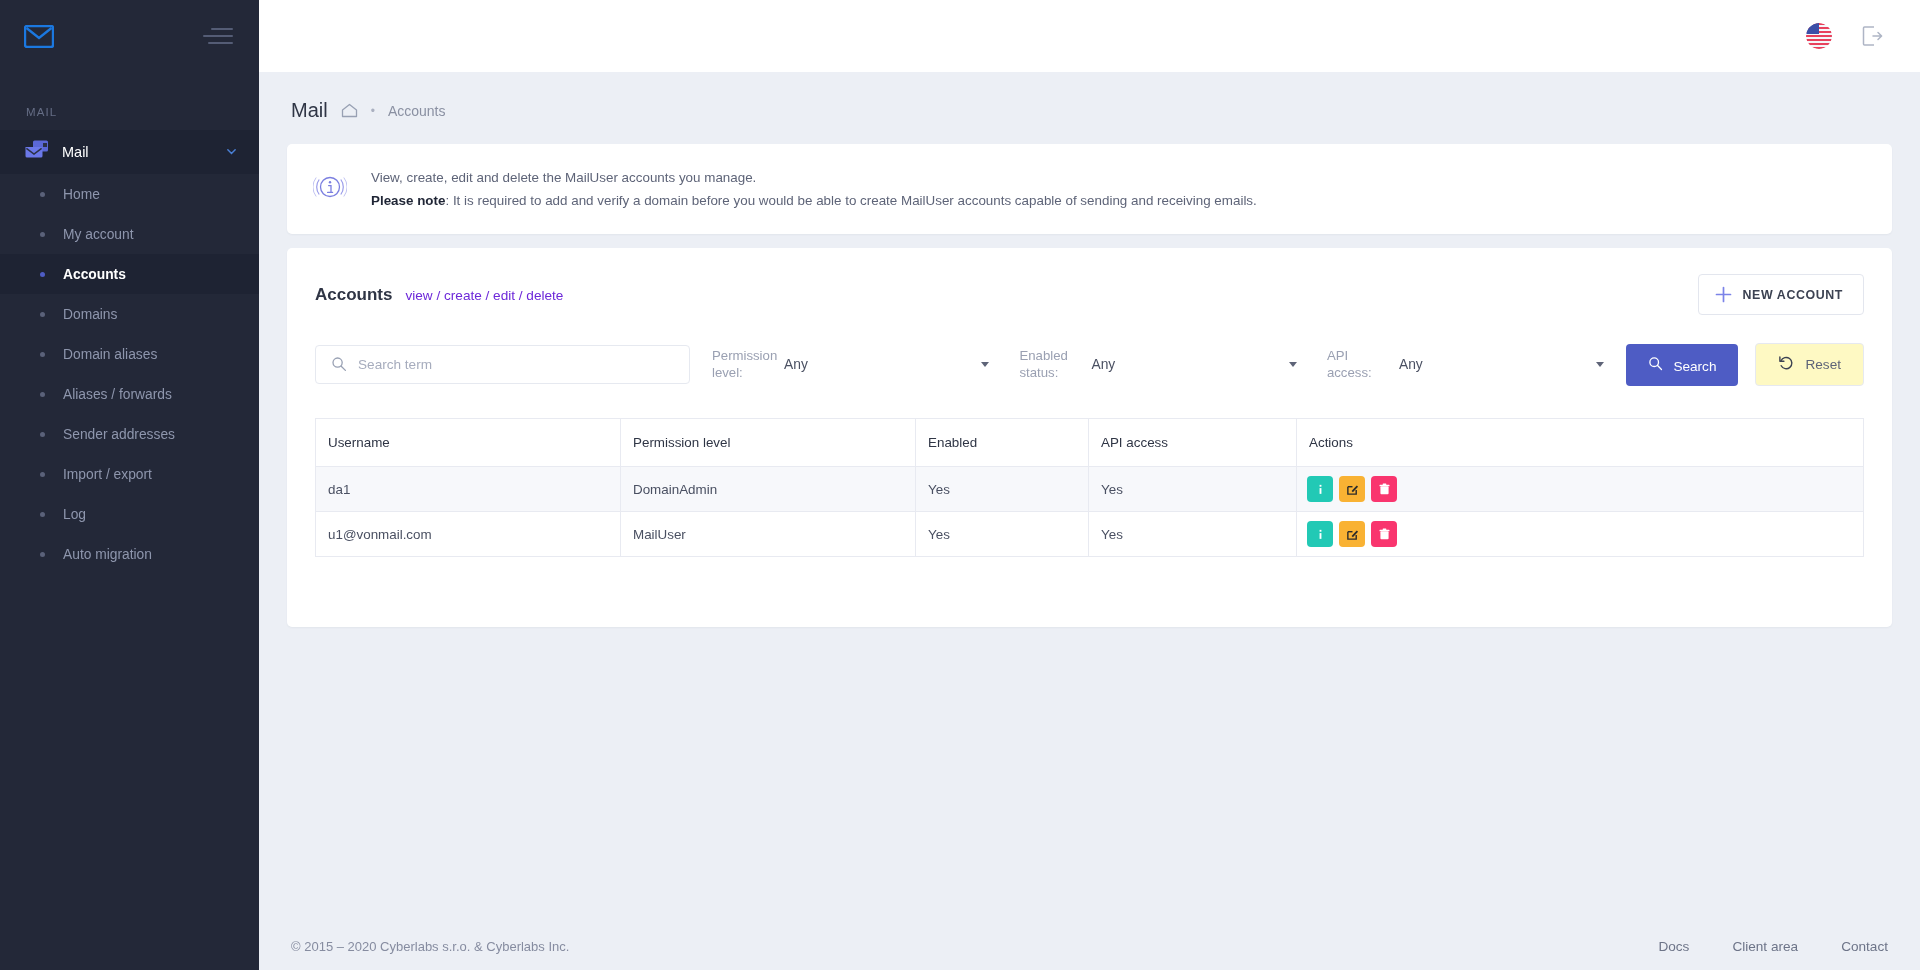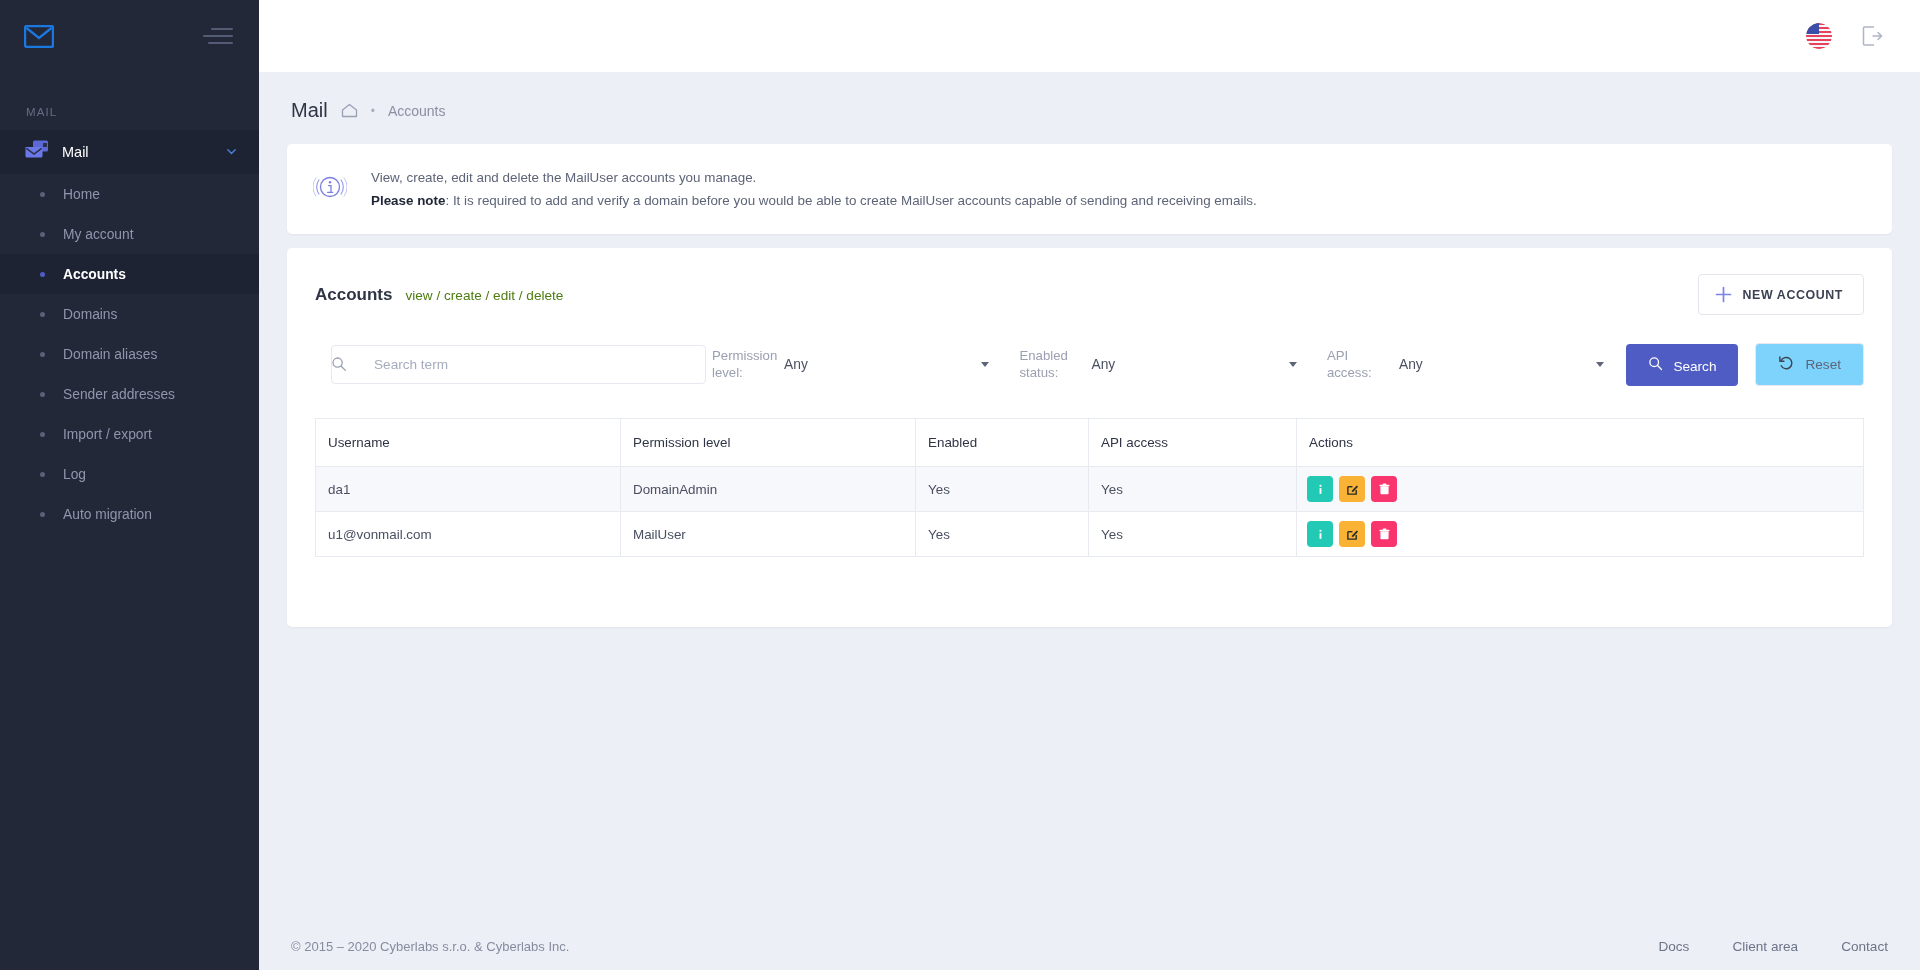--- a/index.html
+++ b/index.html
@@ -94,41 +94,41 @@
   .info-list li { margin-bottom: 2px; }
   .info-list li::marker { color: #3b4154; }
 
   .accounts-card { padding: 0; }
   .accounts-head {
     display: flex; align-items: center; justify-content: space-between;
     padding: 26px 28px 24px 28px;
   }
   .accounts-head-left { display: flex; align-items: baseline; gap: 13px; }
   .accounts-title { font-size: 17px; color: #2f3545; font-weight: bold; }
-  .accounts-sub { font-size: 13.6px; color: #4d7c0f; }
+  .accounts-sub { font-size: 13.6px; color: #6d28d9; }
   .new-btn {
     display: flex; align-items: center; gap: 11px;
     border: 1px solid #e3e6ee; background: #fff; border-radius: 4px;
     padding: 11px 20px 11px 16px; cursor: pointer;
     font-size: 12.4px; letter-spacing: .6px; color: #3c4252; font-weight: bold;
   }
   .plus-icon { width: 17px; height: 17px; display:block; }
 
   .filters {
     display: flex; align-items: center;
     padding: 0 28px 0 28px; gap: 0; margin-top: 4px;
   }
   .search-wrap {
     position: relative; width: 375px; height: 39px; flex-shrink: 0;
   }
   .search-wrap input {
     width: 100%; height: 100%;
     border: 1px solid #e6e9f0; border-radius: 4px;
     padding: 0 12px 0 42px; font-size: 13.6px; color: #5e6478;
-    font-family: "Liberation Sans", sans-serif; outline: none; background:#fff;margin-left:16px;
+    font-family: "Liberation Sans", sans-serif; outline: none; background:#fff;
   }
   .search-wrap input::placeholder { color: #a6acbd; }
   .search-ico-in { position: absolute; left: 16px; top: 11px; width: 16px; height: 16px; }
 
   .filter-group { display: flex; align-items: center; flex: 1; padding-left: 22px; }
   .filter-label {
     font-size: 13.2px; color: #9aa0b2; line-height: 1.25;
     width: 62px; flex-shrink: 0; margin-right: 10px;
   }
   .select-box {
@@ -144,21 +144,21 @@
   }
 
   .btn-search {
     display: flex; align-items: flex-end; gap: 10px;
     background: #4e5cc4; color: #fff; border: none; border-radius: 4px;
     padding: 12px 22px; font-size: 13.6px; cursor: pointer; margin-left: 14px;
     font-family: "Liberation Sans", sans-serif; flex-shrink: 0;
   }
   .btn-reset {
     display: flex; align-items: center; gap: 11px;
-    background: #7dd3fc; color: #5e6478; border: 1px solid #e6e9f0; border-radius: 4px;
+    background: #fef9c3; color: #5e6478; border: 1px solid #e6e9f0; border-radius: 4px;
     padding: 11px 22px; font-size: 13.6px; cursor: pointer; margin-left: 17px;
     font-family: "Liberation Sans", sans-serif; flex-shrink: 0;
   }
 
   table.acc-table {
     width: calc(100% - 56px); margin: 32px 28px 0 28px;
     border-collapse: collapse; border: 1px solid #e8eaf1;
   }
   table.acc-table th {
     text-align: left; font-size: 13.4px; color: #2f3545; font-weight: normal;
@@ -247,20 +247,24 @@
       <span class="dot"></span>
       <span class="label">Accounts</span>
     </div>
     <div class="nav-item">
       <span class="dot"></span>
       <span class="label">Domains</span>
     </div>
     <div class="nav-item">
       <span class="dot"></span>
       <span class="label">Domain aliases</span>
+    </div>
+    <div class="nav-item">
+      <span class="dot"></span>
+      <span class="label">Aliases / forwards</span>
     </div>
     <div class="nav-item">
       <span class="dot"></span>
       <span class="label">Sender addresses</span>
     </div>
     <div class="nav-item">
       <span class="dot"></span>
       <span class="label">Import / export</span>
     </div>
     <div class="nav-item">

